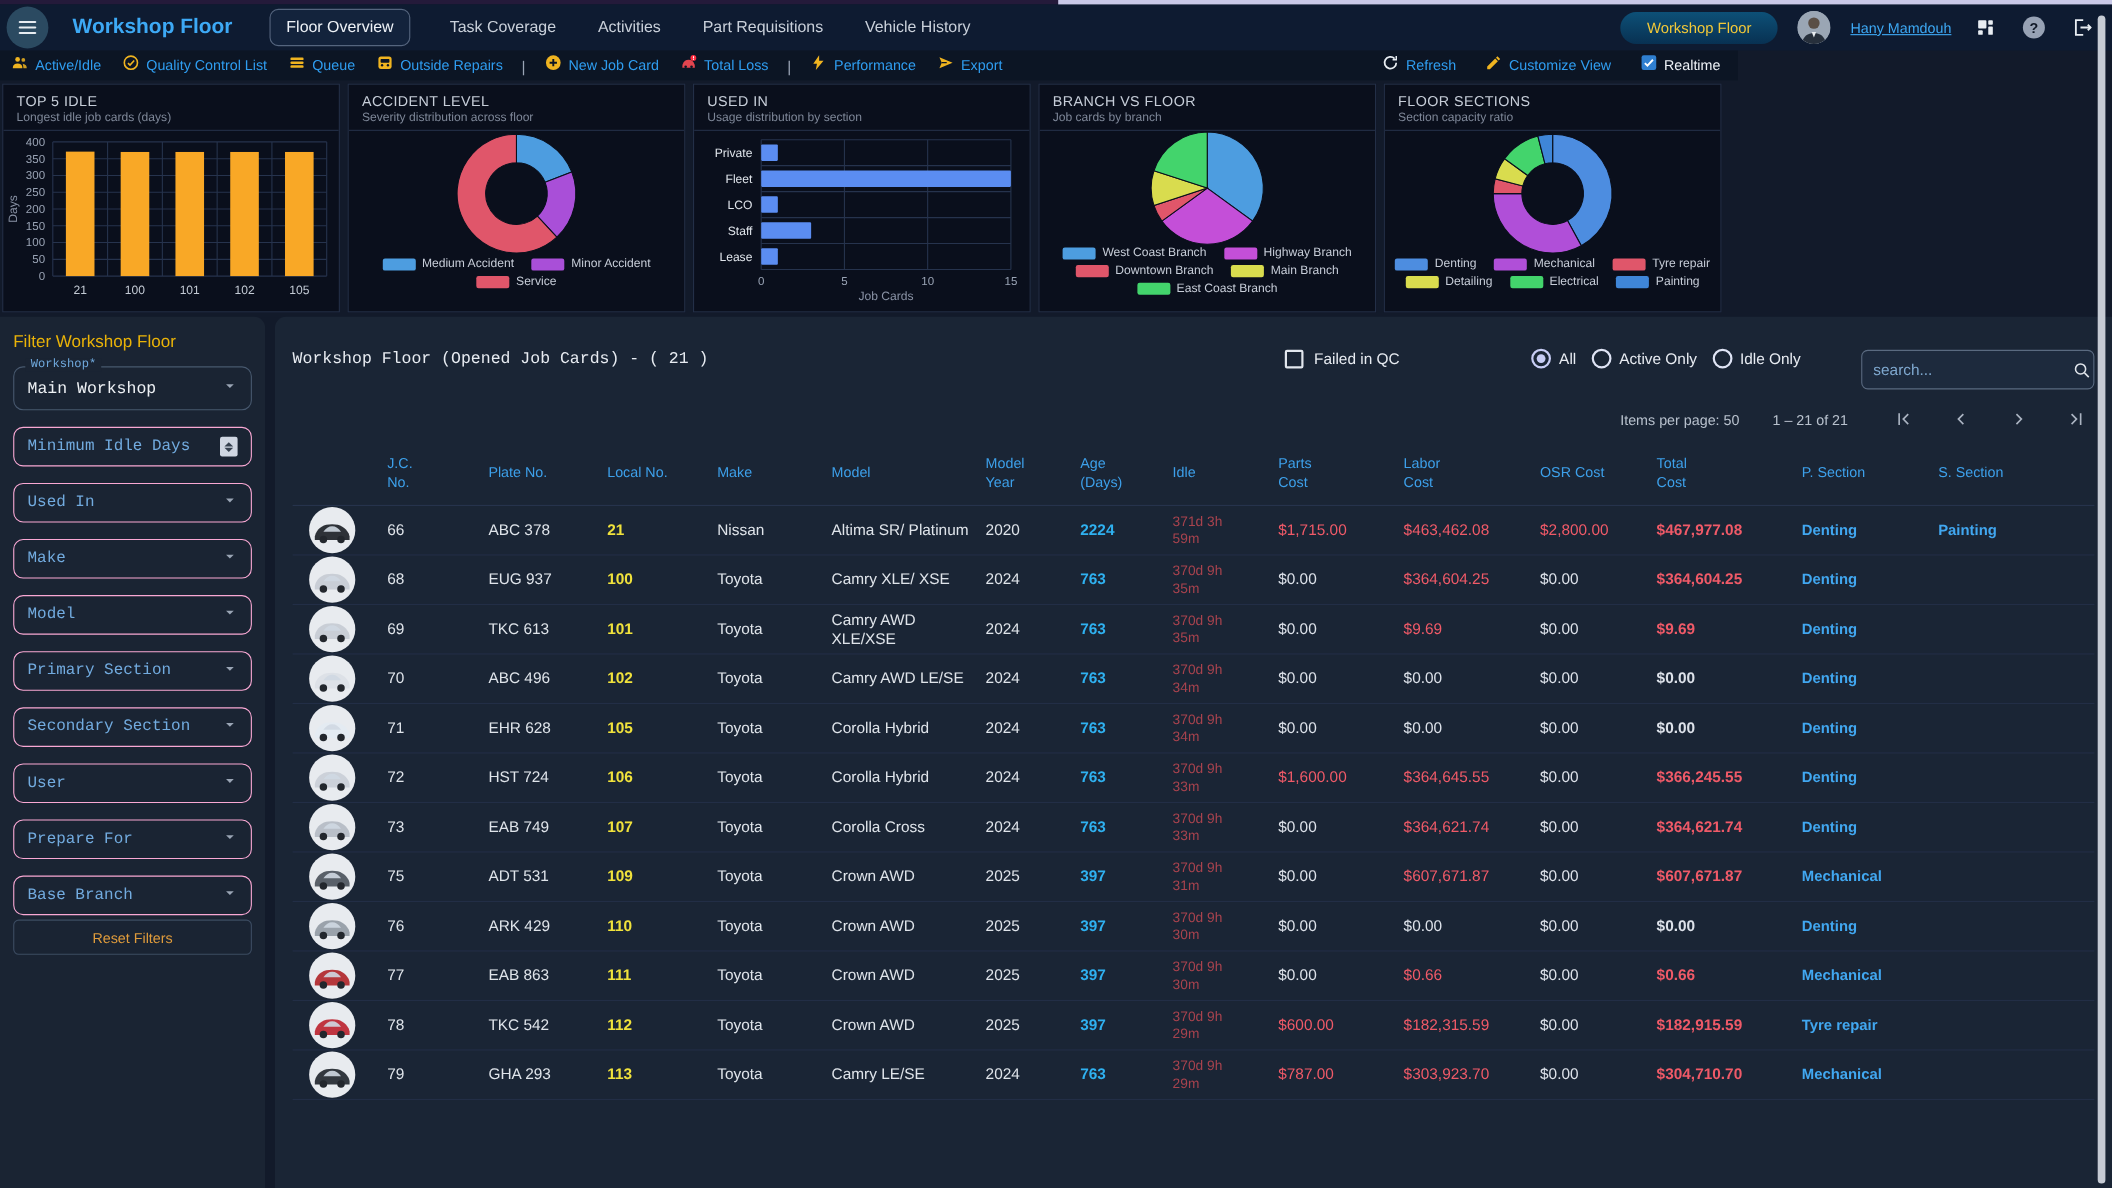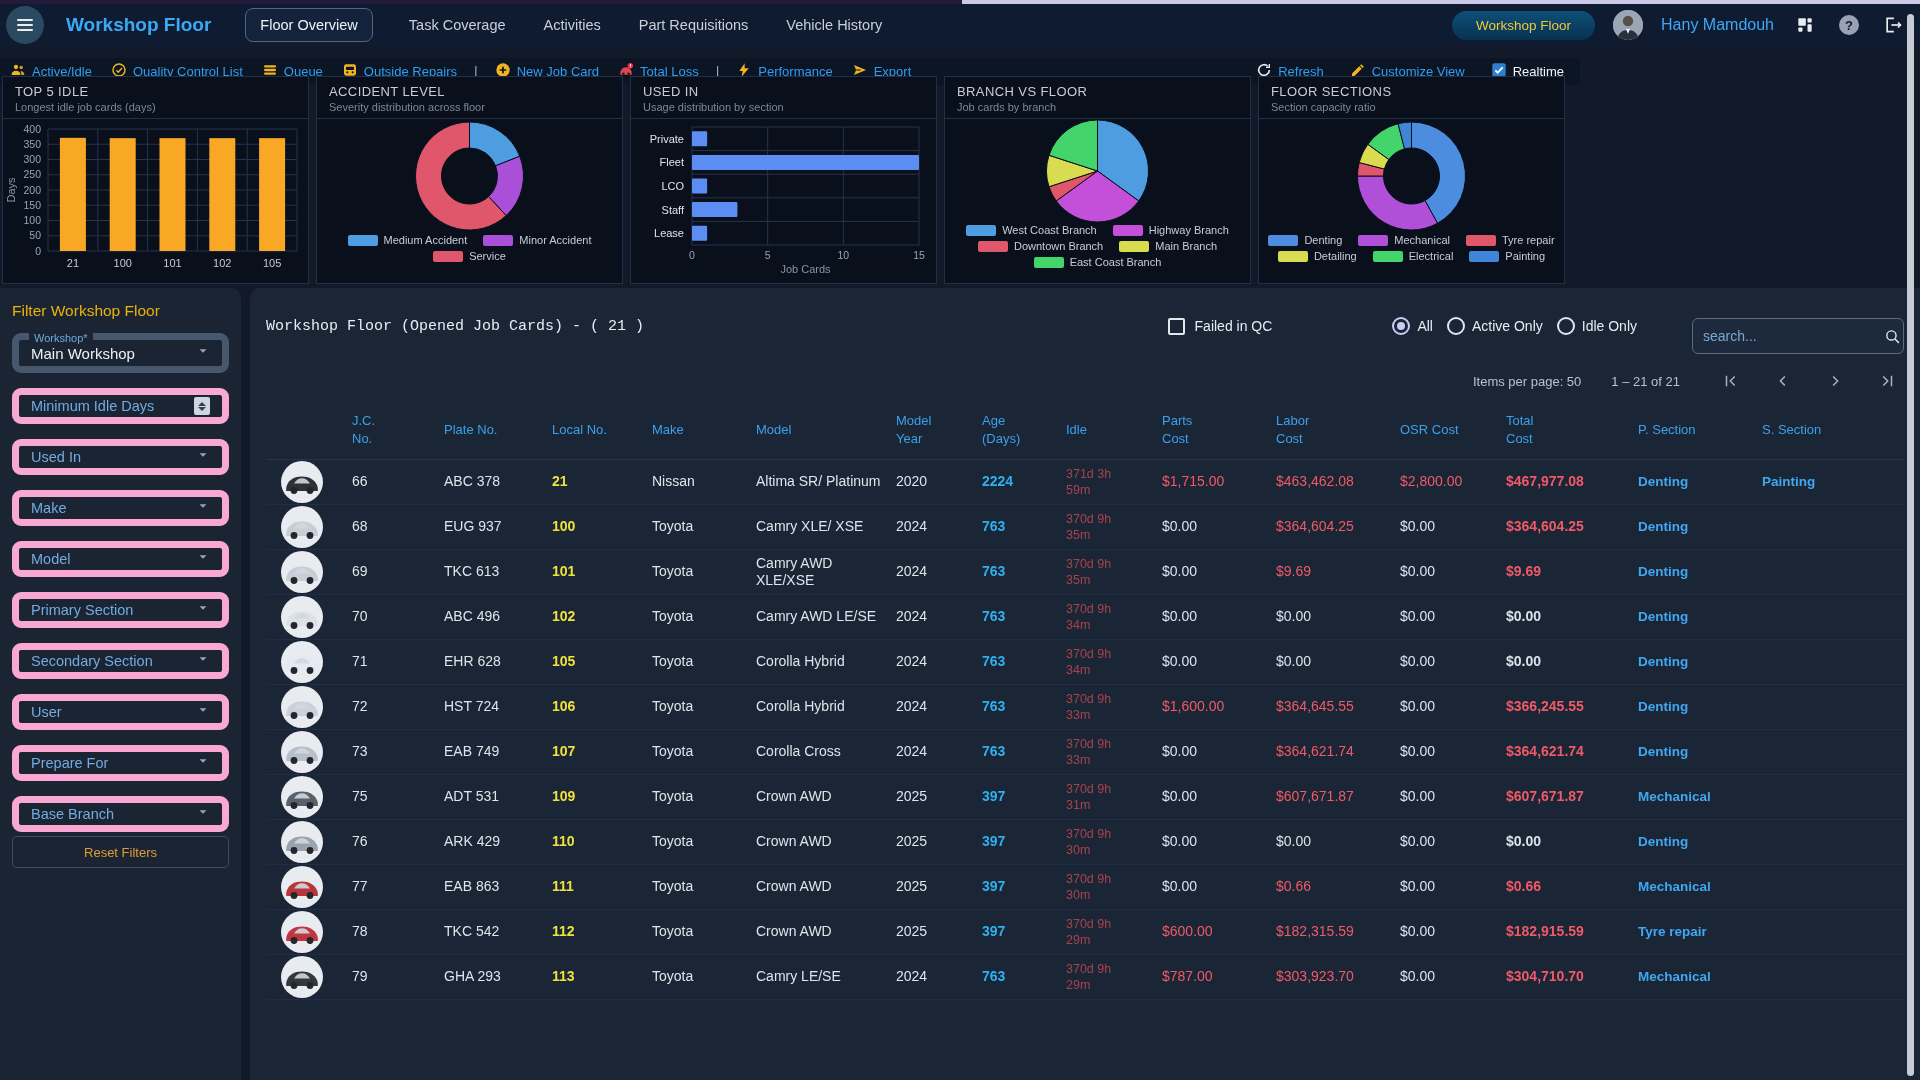--- a/index.html
+++ b/index.html
@@ -20,25 +20,25 @@
                display:flex; flex-direction:column; justify-content:center; align-items:center; gap:3px; cursor:pointer; }
   .hamburger i { display:block; width:16px; height:2px; background:#e8edf2; border-radius:1px; }
   .app-title { color:#3da9f5; font-size:19px; font-weight:bold; margin:0 34px 0 22px; white-space:nowrap; }
   .tabs { display:flex; align-items:center; gap:34px; }
   .tab { color:#c9d0da; font-size:14.5px; white-space:nowrap; cursor:pointer; padding:8px 2px; }
   .tab.active { color:#eef2f7; border:1px solid #55657e; background:#13233c; border-radius:8px; padding:8px 14px; }
   .topbar-right { margin-left:auto; display:flex; align-items:center; gap:18px; }
   .workspace-pill { background:linear-gradient(#0d5077,#083152); color:#f2c838; font-size:13.5px;
                     padding:7px 24px; border-radius:16px; white-space:nowrap; cursor:pointer; }
   .avatar { width:30px; height:30px; border-radius:50%; background:#8d99a8; overflow:hidden; flex:none; }
-  .user-name { color:#3da9f5; font-size:16px; white-space:nowrap; }
+  .user-name { color:#3da9f5; font-size:13px; white-space:nowrap;text-decoration:underline; }
   .top-icon { width:26px; height:26px; display:flex; align-items:center; justify-content:center; color:#e8edf2; cursor:pointer; }
 
   
-  .toolbar { position:absolute; top:58px; left:0; width:1580px; height:27px; background:#0c1524;
+  .toolbar { position:absolute; top:46px; left:0; width:1580px; height:27px; background:#0c1524;
              display:flex; align-items:center; padding:0 16px 0 10px; }
   .tb-left { display:flex; align-items:center; gap:19px; }
   .tb-item { display:flex; align-items:center; gap:6px; cursor:pointer; }
   .tb-item svg { width:16px; height:16px; }
   .tb-label { color:#2f9df0; font-size:13px; white-space:nowrap; }
   .tb-div { color:#9aa4b5; font-size:14px; margin:0 -2px; }
   .tb-right { margin-left:auto; display:flex; align-items:center; gap:26px; }
   .ic-yellow { color:#f0b420; } .ic-red { color:#e3454f; } .ic-white { color:#e8edf2; }
   .realtime-label { color:#eef2f7; font-size:13px; }
 
@@ -52,22 +52,22 @@
   .legend { display:flex; flex-wrap:wrap; justify-content:center; align-items:center;
             column-gap:16px; row-gap:4px; padding:1px 6px; }
   .lg-item { display:flex; align-items:center; gap:6px; }
   .lg-swatch { width:30px; height:11px; border-radius:2px; flex:none; }
   .lg-label { color:#c7cdd8; font-size:11px; white-space:nowrap; }
 
   
   .sidebar { position:absolute; top:288px; left:0; width:241px; bottom:0; background:#1a2433;
              border-radius:0 10px 0 0; padding:14px 12px; }
   .sidebar-title { color:#eab308; font-size:15.5px; }
-  .select-box { position:relative; margin-top:15px; border:7px solid #f9a8d4; border-radius:9px;
-                height:36px; display:flex; align-items:center; padding:0 12px; cursor:pointer; }
+  .select-box { position:relative; margin-top:15px; border:1px solid #f9a8d4; border-radius:9px;
+                height:36px; display:flex; align-items:center; padding:0 12px; cursor:pointer;font-family:Liberation Mono, monospace; }
   .select-box.workshop { height:40px; margin-top:13px; border-color:#47586e; }
   .float-label { position:absolute; top:-8px; left:10px; background:#1a2433; padding:0 5px;
                  color:#6fa8dc; font-size:11px; }
   .select-value { color:#eef1f5; font-size:15px; }
   .select-label { color:#72abdf; font-size:14.5px; }
   .select-caret { margin-left:auto; color:#9aa5b5; }
   .spinner-ctl { margin-left:auto; width:16px; height:18px; background:#cfd6e2; border-radius:2px;
                  display:flex; flex-direction:column; align-items:center; justify-content:center; gap:1px; }
   .spinner-ctl b { width:0; height:0; border-left:4px solid transparent; border-right:4px solid transparent; }
   .spinner-ctl .up { border-bottom:4px solid #35404f; }

